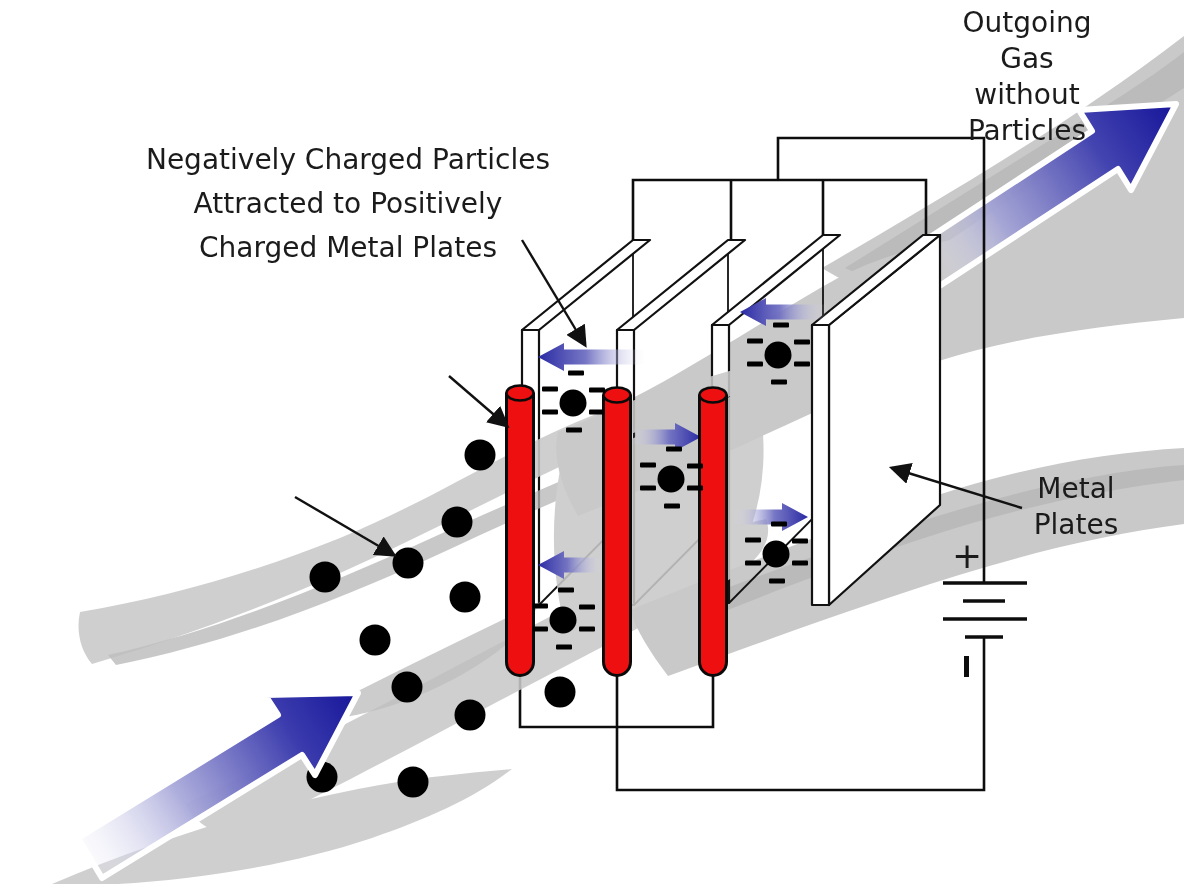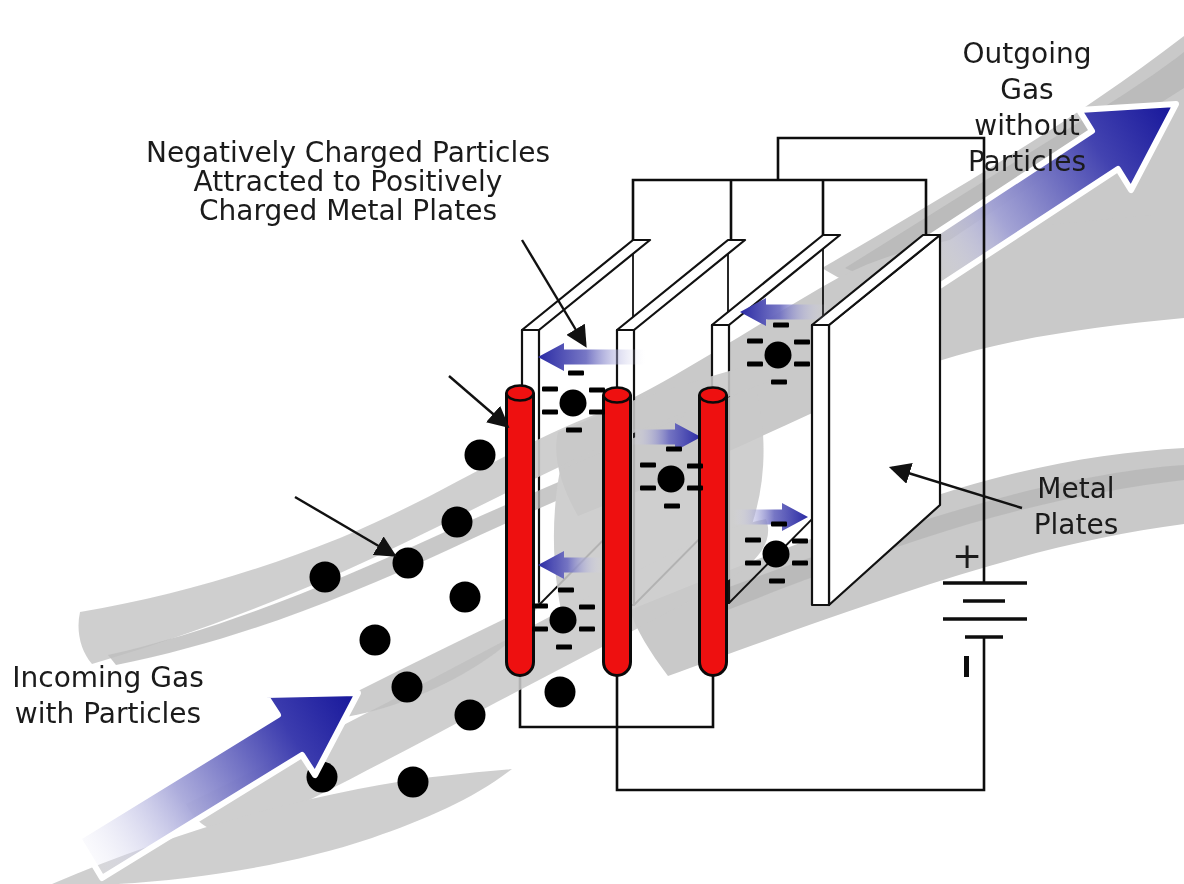--- a/index.html
+++ b/index.html
@@ -6,21 +6,21 @@
   #stage{
     position:relative;width:1184px;height:884px;background:#fff;overflow:hidden;
     font-family:"DejaVu Sans","Liberation Sans",sans-serif;
   }
   #scene{position:absolute;left:0;top:0;}
   .label{
     position:absolute;transform:translateX(-50%);
     white-space:pre-line;text-align:center;
     font-size:28px;line-height:36px;color:var(--text-color,#1b1b1b);
   }
-  .label.tall{line-height:29px;}
+  .label.tall{line-height:44px;}
   .plus{font-size:36px;line-height:36px;}
 </style>
 </head>
 <body>
 
 <div id="stage">
 
   <svg id="scene" width="1184" height="884" viewBox="0 0 1184 884">
     <defs id="dyn-defs">
       <linearGradient id="gradOut" gradientUnits="userSpaceOnUse" x1="925" y1="268" x2="1176" y2="104">
@@ -222,24 +222,22 @@
     <polygon points="78,838 278,715 265,695 358,693 315,775 302,755 102,878" fill="url(#gradIn)" stroke="#ffffff" stroke-width="6" stroke-linejoin="round"></polygon>
 
     <g stroke="#111" stroke-width="2.4" fill="none">
       <line x1="522" y1="240" x2="585" y2="345" marker-end="url(#ah)"></line>
       <line x1="449" y1="376" x2="507" y2="426" marker-end="url(#ah)"></line>
       <line x1="295" y1="497" x2="394" y2="555" marker-end="url(#ah)"></line>
       <line x1="1022" y1="508" x2="892" y2="468" marker-end="url(#ah)"></line>
     </g>
   </svg>
 
-  <div class="label" style="left:1027px;top:5px;margin-top:31px;">Outgoing Gas
+  <div class="label" style="left:1027px;top:5px;">Outgoing Gas
 without Particles</div>
   <div class="label tall" style="left:348px;top:138px;">Negatively Charged Particles
 Attracted to Positively
 Charged Metal Plates</div>
-  <div class="label" style="left:108px;top:660px;">Incoming Gas
-with Particles</div>
   <div class="label" style="left:1076px;top:471px;">Metal
 Plates</div>
   <div class="label plus" style="left:967px;top:538px;">+</div>
 
 </div>
 
 </body></html>

